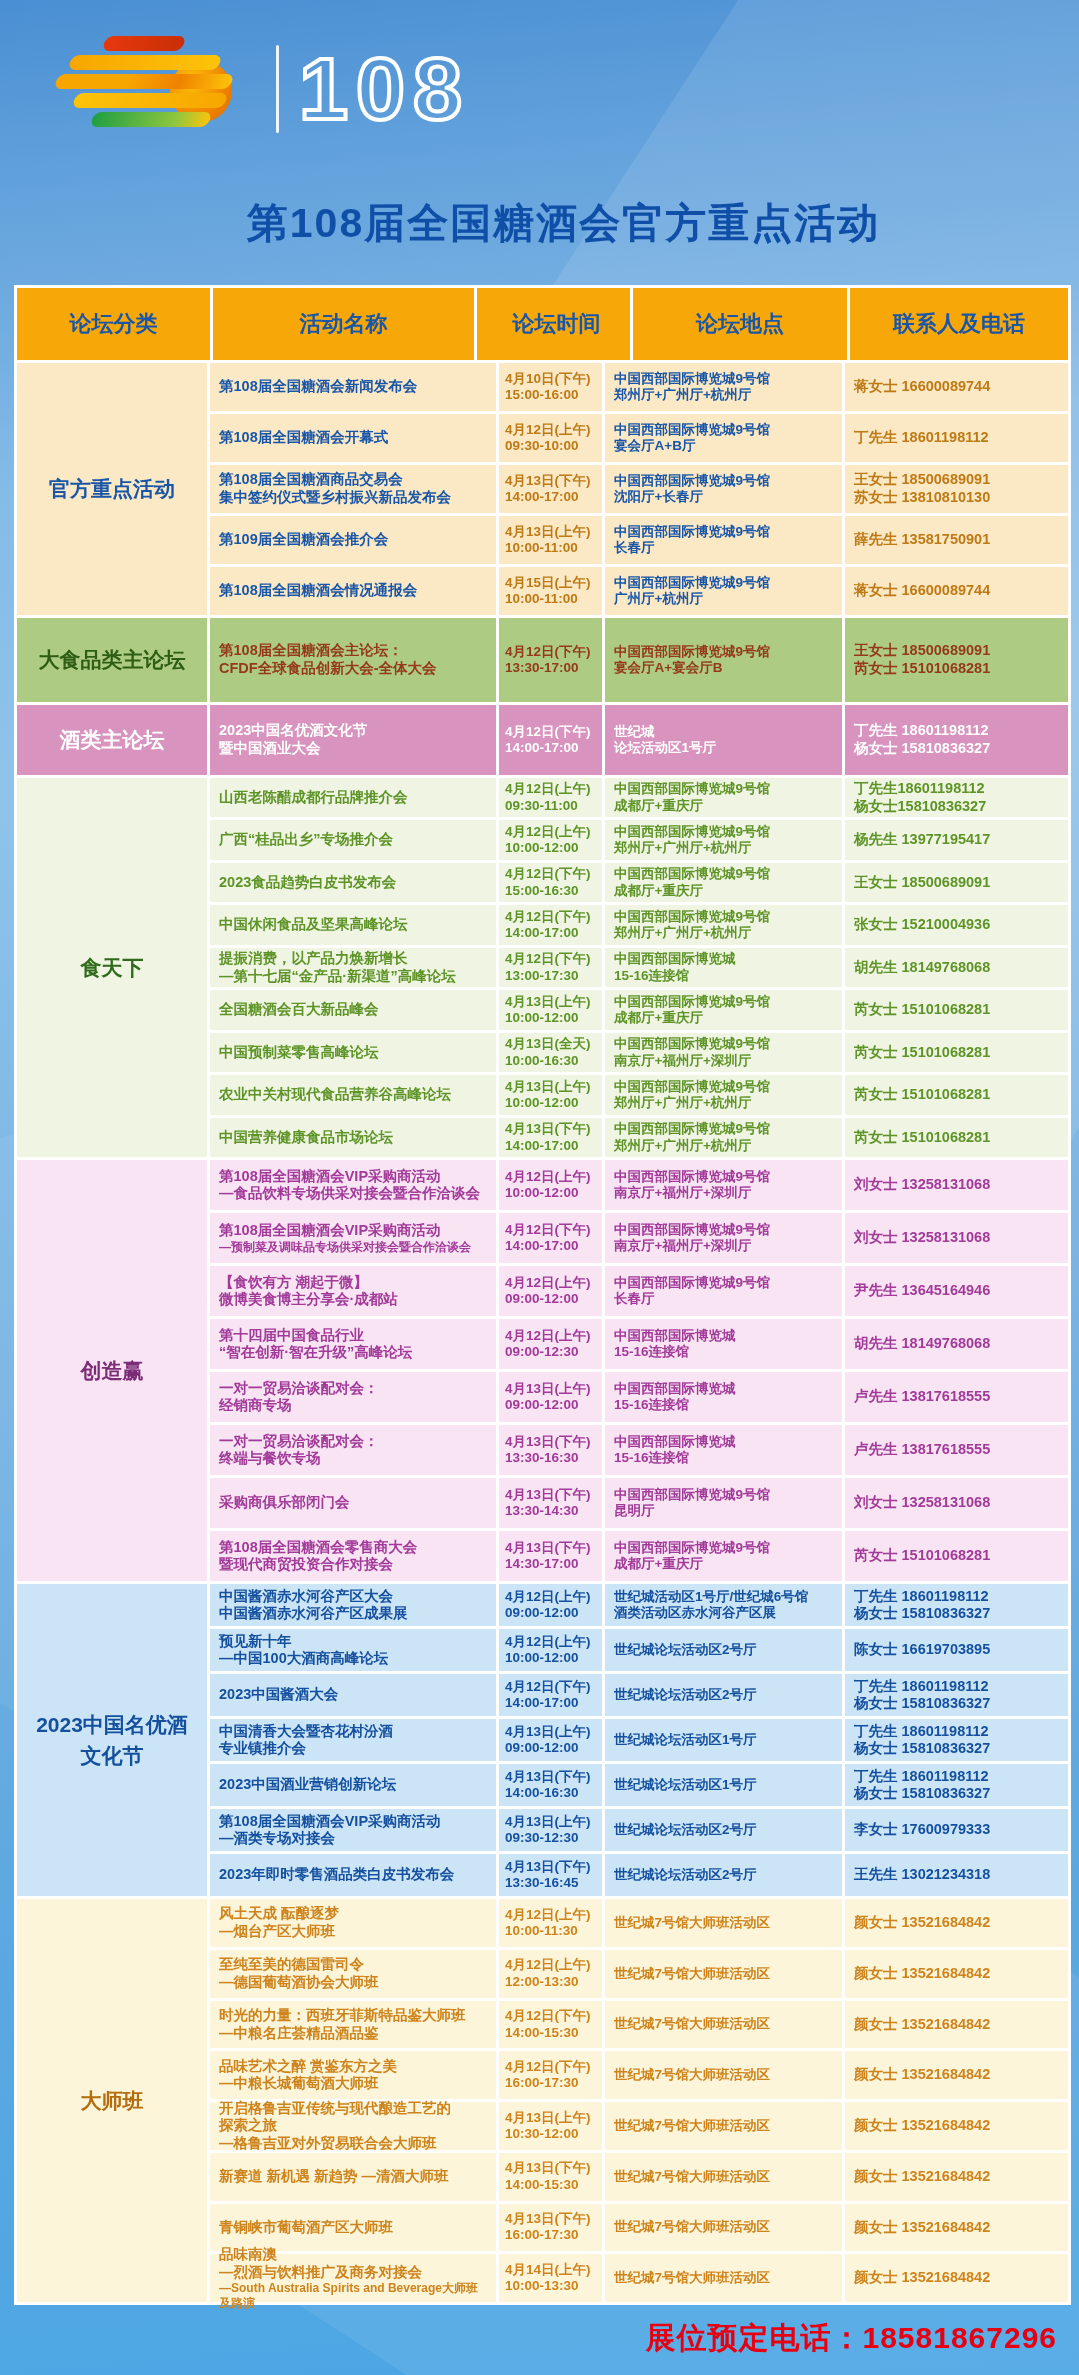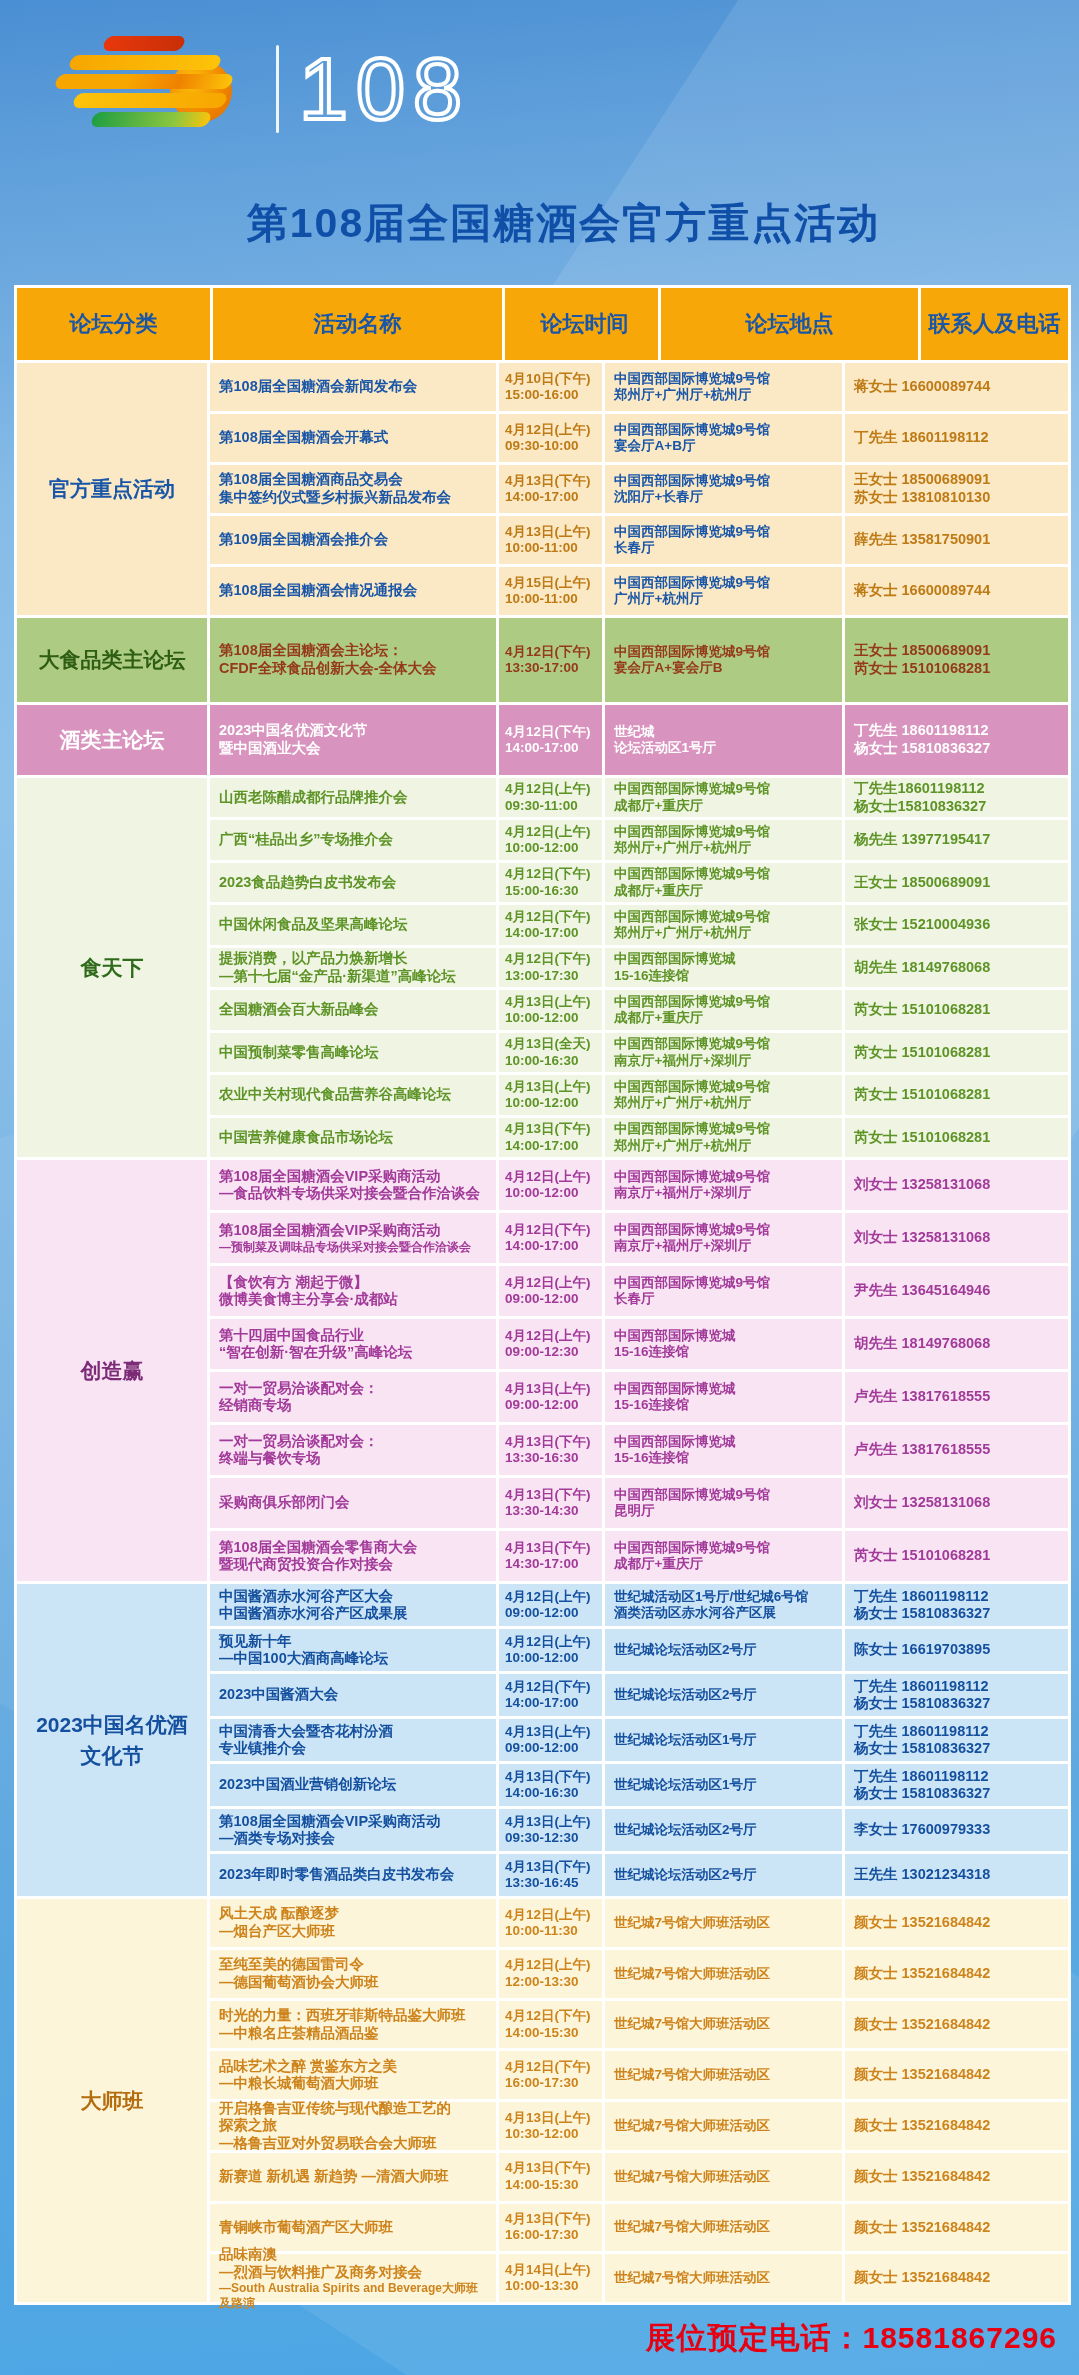--- a/index.html
+++ b/index.html
@@ -16,33 +16,33 @@
   .stripes{position:relative;width:210px;height:108px;padding-top:2px;}
   .st{display:block;height:15px;margin-bottom:4px;border-radius:8px;transform:skewX(-18deg);position:relative;z-index:2;}
   .s1{width:80px;margin-left:52px;background:linear-gradient(90deg,#e8380d,#c92f06);}
   .s2{width:150px;margin-left:18px;background:linear-gradient(90deg,#f7a600,#fdc30a);}
   .s3{width:176px;margin-left:4px;background:linear-gradient(90deg,#f7a600 40%,#ef8200 70%,#fdc30a);}
   .s4{width:152px;margin-left:22px;background:linear-gradient(90deg,#fdc30a,#f7a600);}
   .s5{width:118px;margin-left:40px;background:linear-gradient(90deg,#1f9e43,#8cc63f 70%,#fdc30a);}
   .ball{position:absolute;z-index:1;width:62px;height:62px;border-radius:50%;left:118px;top:26px;
     background:radial-gradient(circle at 35% 35%,#fdc30a,#ef8200 60%,#d96c00);}
   .lg-div{width:3px;height:88px;background:rgba(255,255,255,0.9);margin:0 20px 0 14px;border-radius:2px;}
-  .lg-num{font-size:88px;font-weight:400;letter-spacing:8px;color:transparent;-webkit-text-stroke:4px #ffffff;line-height:1;}
+  .lg-num{font-size:88px;font-weight:700;letter-spacing:8px;color:transparent;-webkit-text-stroke:4px #ffffff;line-height:1;}
   @supports not (-webkit-text-stroke:1px #fff){.lg-num{color:#fff;}}
 
   .title{position:absolute;top:196px;left:0;width:100%;margin:0;text-align:center;
     font-size:41px;font-weight:800;color:#0f4fa8;letter-spacing:2px;padding-left:24px;}
 
   
   .table{position:absolute;left:14px;top:285px;width:1051px;border:3px solid #ffffff;background:#ffffff;}
   .thead{display:flex;background:#f7a808;}
   .th{display:flex;align-items:center;justify-content:center;height:72px;color:#1a56a8;
     font-size:22px;font-weight:800;border-right:3px solid #fff;box-sizing:border-box;}
   .th:last-child{border-right:none;}
-  .w1{width:196px;}.w2{width:292px;}.w3{width:156px;padding-left:6px;}.w4{width:260px;font-family:Liberation Mono, monospace;}.w5{flex:1;}
+  .w1{width:196px;}.w2{width:264px;}.w3{width:156px;padding-left:6px;}.w4{width:217px;font-family:Liberation Mono, monospace;}.w5{flex:1;}
 
   .section{display:flex;border-top:3px solid #fff;}
   .cat-cell{width:193px;border-right:3px solid #fff;display:flex;flex-direction:column;
     align-items:center;justify-content:center;text-align:center;background:var(--bg);
     color:var(--cat);font-size:21px;font-weight:800;line-height:1.5;box-sizing:border-box;}
   .rows{flex:1;display:flex;flex-direction:column;}
   .row{display:flex;flex:1;border-top:3px solid #fff;min-height:var(--rh);}
   .row:first-child{border-top:none;}
   .cell{background:var(--bg);border-right:3px solid #fff;box-sizing:border-box;
     display:flex;flex-direction:column;justify-content:center;padding:3px 9px;line-height:1.22;}

